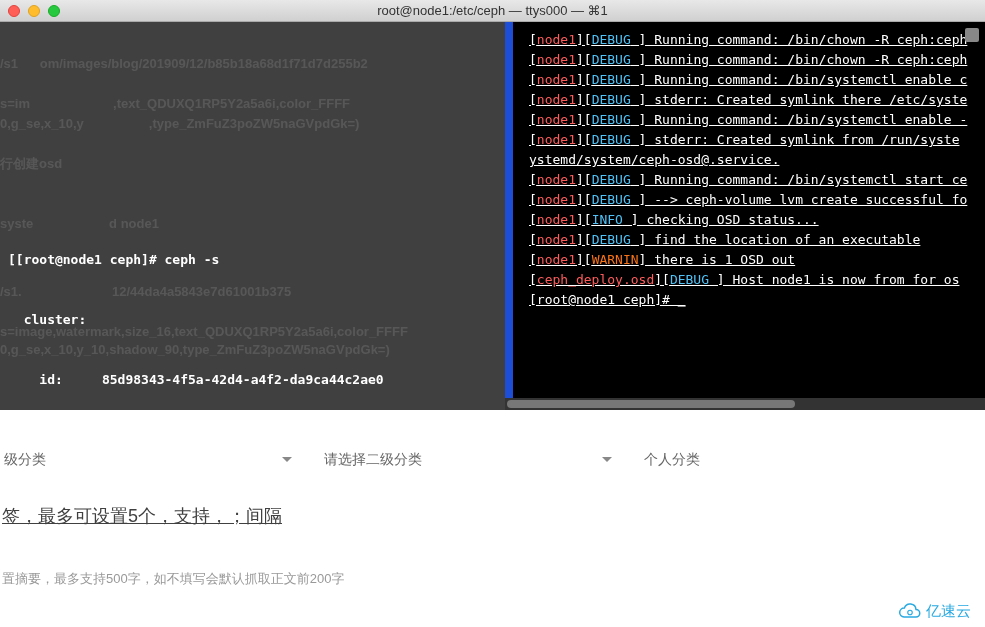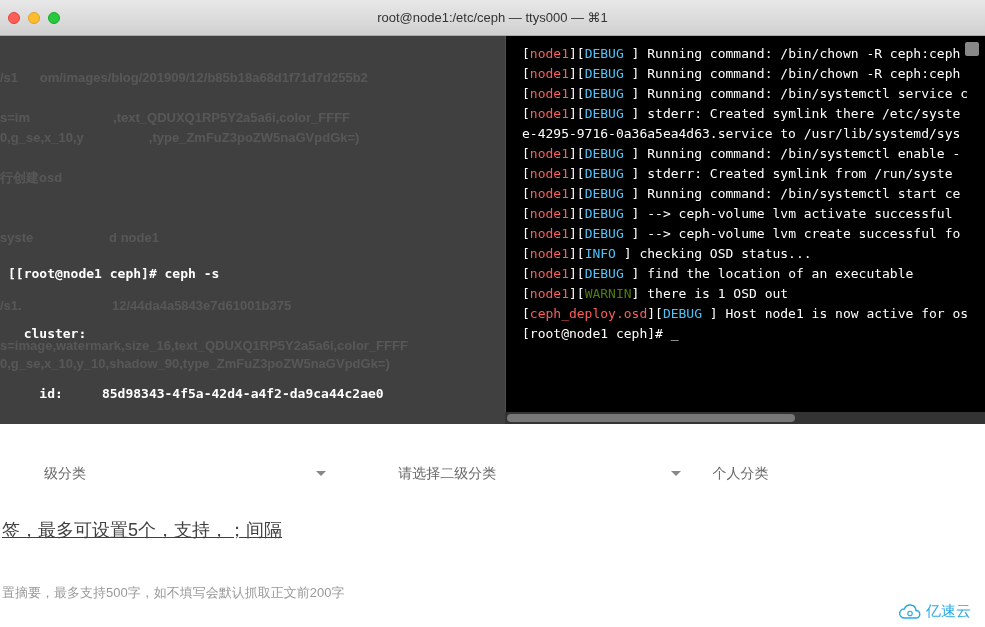--- a/index.html
+++ b/index.html
@@ -6,21 +6,21 @@
     body {
       width: 985px;
       height: 627px;
       font-family: Menlo, Monaco, Consolas, monospace;
       font-size: 13px;
       background: #fff;
       overflow: hidden;
       position: relative;
     }
     .window-titlebar {
-      height: 36px;
+      height: 22px;
       background: linear-gradient(#e8e8e8, #d0d0d0);
       border-bottom: 1px solid #aaa;
       display: flex;
       align-items: center;
       padding: 0 8px;
       position: relative;
     }
     .traffic-lights { display: flex; gap: 8px; }
     .traffic-light { width: 12px; height: 12px; border-radius: 50%; }
     .tl-red { background: #ff5f56; border: 0.5px solid #e0443e; }
@@ -52,21 +52,22 @@
     .terminal-right {
       flex: 1;
       background: #000;
       color: #fff;
       padding: 8px 0 8px 16px;
       font-weight: normal;
       line-height: 20px;
       white-space: nowrap;
       overflow: hidden;
       position: relative;
-      border-left: 1px solid #1d4ed8;
+      border-left: 8px solid #1d4ed8;
+      text-decoration: underline;
     }
     .terminal-right .scroll-ind {
       position: absolute;
       top: 6px;
       right: 6px;
       width: 14px;
       height: 14px;
       background: #888;
       border-radius: 2px;
     }
@@ -86,21 +87,21 @@
     .ghost-text {
       position: absolute;
       color: rgba(220,220,220,0.15);
       font-family: Arial, sans-serif;
       font-size: 13px;
       pointer-events: none;
       white-space: pre;
     }
     .c-red { color: #ff5c5c; }
     .c-cyan { color: #4fc3f7; }
-    .c-yellow { color: #4d7c0f; }
+    .c-yellow { color: #f97316; }
     .c-white { color: #ffffff; }
 
     .bottom-form {
       padding: 32px 0 0 0;
       font-family: -apple-system, "Microsoft YaHei", sans-serif;
       color: #888;
       font-size: 14px;
     }
     .dropdown-row {
       display: flex;
@@ -111,21 +112,20 @@
     .dropdown {
       width: 300px;
       height: 36px;
       border-bottom: 1px solid transparent;
       display: flex;
       align-items: center;
       justify-content: space-between;
       padding: 0 10px 0 2px;
       color: #666;
       cursor: pointer;
-      margin-left: 40px;
     }
     .dropdown .arrow {
       width: 0; height: 0;
       border-left: 5px solid transparent;
       border-right: 5px solid transparent;
       border-top: 5px solid #888;
     }
     .text-input {
       width: 280px;
       color: #666;
@@ -140,21 +140,21 @@
     .help-line2 {
       color: #999;
       font-size: 13px;
       padding: 42px 2px 0 2px;
     }
     .cloud-badge {
       position: absolute;
       right: 8px;
       bottom: 4px;
       display: flex;
-      align-items: flex-end;
+      align-items: flex-start;
       gap: 4px;
       color: #29a9e1;
       font-family: -apple-system, sans-serif;
       font-size: 15px;
       background: rgba(255,255,255,0.8);
       padding: 2px 6px;
       border-radius: 3px;
     }
     .cloud-badge svg { width: 24px; height: 18px; }
   </style>
@@ -200,32 +200,31 @@
     
     
     
   </div>
 
   <div class="terminal-right">
     <div class="scroll-ind"></div>
     <div id="right-lines">
         <div><span class="c-white">[</span><span class="c-red">node1</span><span class="c-white">][</span><span class="c-cyan">DEBUG</span><span class="c-white"> ] Running command: /bin/chown -R ceph:ceph</span></div>
         <div><span class="c-white">[</span><span class="c-red">node1</span><span class="c-white">][</span><span class="c-cyan">DEBUG</span><span class="c-white"> ] Running command: /bin/chown -R ceph:ceph</span></div>
-        <div><span class="c-white">[</span><span class="c-red">node1</span><span class="c-white">][</span><span class="c-cyan">DEBUG</span><span class="c-white"> ] Running command: /bin/systemctl service c</span></div>
+        <div><span class="c-white">[</span><span class="c-red">node1</span><span class="c-white">][</span><span class="c-cyan">DEBUG</span><span class="c-white"> ] Running command: /bin/systemctl enable c</span></div>
         <div><span class="c-white">[</span><span class="c-red">node1</span><span class="c-white">][</span><span class="c-cyan">DEBUG</span><span class="c-white"> ]  stderr: Created symlink there /etc/syste</span></div>
-        <div><span class="c-white">e-4295-9716-0a36a5ea4d63.service to /usr/lib/systemd/sys</span></div>
         <div><span class="c-white">[</span><span class="c-red">node1</span><span class="c-white">][</span><span class="c-cyan">DEBUG</span><span class="c-white"> ] Running command: /bin/systemctl enable -</span></div>
         <div><span class="c-white">[</span><span class="c-red">node1</span><span class="c-white">][</span><span class="c-cyan">DEBUG</span><span class="c-white"> ]  stderr: Created symlink from /run/syste</span></div>
+        <div><span class="c-white">ystemd/system/ceph-osd@.service.</span></div>
         <div><span class="c-white">[</span><span class="c-red">node1</span><span class="c-white">][</span><span class="c-cyan">DEBUG</span><span class="c-white"> ] Running command: /bin/systemctl start ce</span></div>
-        <div><span class="c-white">[</span><span class="c-red">node1</span><span class="c-white">][</span><span class="c-cyan">DEBUG</span><span class="c-white"> ] --&gt; ceph-volume lvm activate successful </span></div>
         <div><span class="c-white">[</span><span class="c-red">node1</span><span class="c-white">][</span><span class="c-cyan">DEBUG</span><span class="c-white"> ] --&gt; ceph-volume lvm create successful fo</span></div>
         <div><span class="c-white">[</span><span class="c-red">node1</span><span class="c-white">][</span><span class="c-cyan">INFO</span><span class="c-white">  ]  checking OSD status...</span></div>
         <div><span class="c-white">[</span><span class="c-red">node1</span><span class="c-white">][</span><span class="c-cyan">DEBUG</span><span class="c-white"> ] find the location of an executable</span></div>
         <div><span class="c-white">[</span><span class="c-red">node1</span><span class="c-white">][</span><span class="c-yellow">WARNIN</span><span class="c-white">] there is 1 OSD out</span></div>
-        <div><span class="c-white">[</span><span class="c-red">ceph_deploy.osd</span><span class="c-white">][</span><span class="c-cyan">DEBUG</span><span class="c-white"> ] Host node1 is now active for os</span></div>
+        <div><span class="c-white">[</span><span class="c-red">ceph_deploy.osd</span><span class="c-white">][</span><span class="c-cyan">DEBUG</span><span class="c-white"> ] Host node1 is now from for os</span></div>
       </div>
     <div class="c-white">[root@node1 ceph]# _</div>
   </div>
 
   <div class="hscroll">
     <div class="hscroll-thumb"></div>
   </div>
 </div>
 
 <div class="bottom-form">

